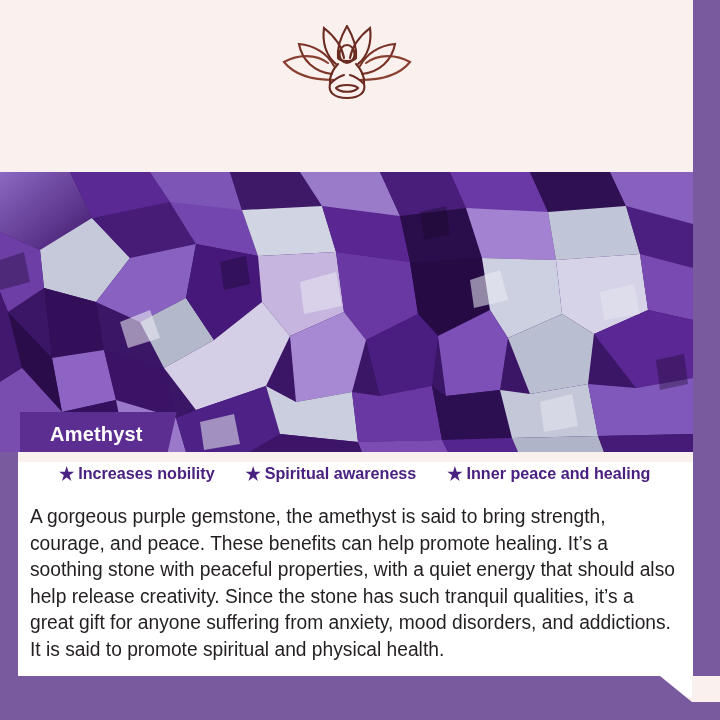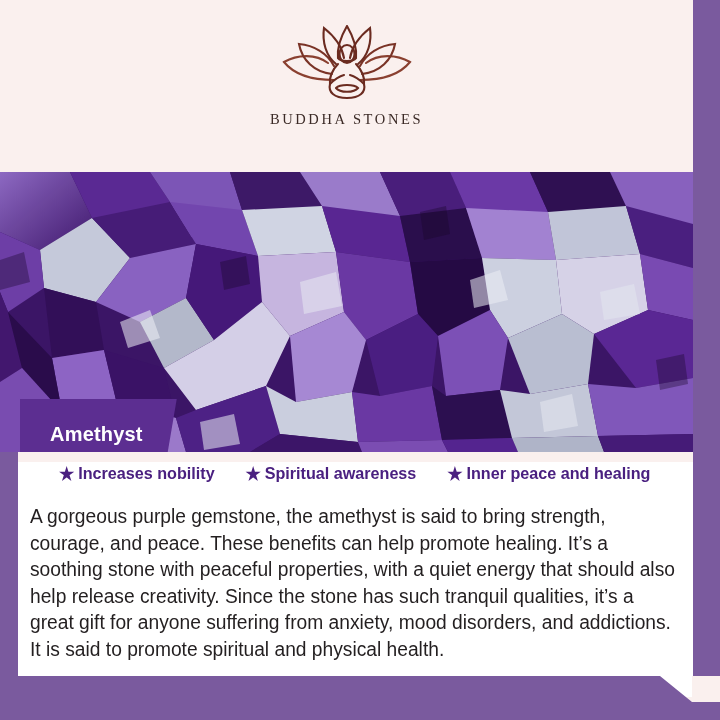--- a/index.html
+++ b/index.html
@@ -71,21 +71,21 @@
   .photo{
     position:absolute;left:0;top:172px;width:693px;height:280px;
     overflow:hidden;
     background:#2a0f4a;
   }
   .photo svg{display:block;width:693px;height:280px;}
 
   .stone-label{
     position:absolute;left:20px;bottom:0;height:36px;
     background:#5c2e91;
-    padding:17px 34px 0 30px;
+    padding:4px 34px 0 30px;
     display:flex;align-items:center;
     clip-path:polygon(0 0,100% 0,calc(100% - 9px) 100%,0 100%);
   }
   .stone-label span{
     font-family:"Liberation Sans Narrow","Liberation Sans",sans-serif;
     font-weight:bold;font-size:20px;color:#ffffff;letter-spacing:0.2px;
   }
 
   
   .body-area{
@@ -149,21 +149,20 @@
               <ellipse cx="75" cy="36" rx="7.5" ry="9" stroke="#6b2b20"></ellipse>
 
               <path d="M66 46 C60 52 57 60 58 66 C62 62 68 58 72 57" stroke="#6b2b20"></path>
               <path d="M84 46 C90 52 93 60 92 66 C88 62 82 58 78 57" stroke="#6b2b20"></path>
 
               <path d="M58 66 C56 74 62 80 75 80 C88 80 94 74 92 66" stroke="#6b2b20"></path>
               <path d="M64 70 C68 66 82 66 86 70 C82 75 68 75 64 70" stroke="#6b2b20"></path>
             </g>
           </svg>
         </div>
-        <div class="brand">BUDDHA STONES</div>
       </div>
 
     </div>
 
     <div class="photo">
       <svg viewBox="0 0 693 280" preserveAspectRatio="none" xmlns="http://www.w3.org/2000/svg">
         <defs>
           <linearGradient id="gA" x1="0" y1="0" x2="1" y2="1">
             <stop offset="0" stop-color="#8f6bc4"></stop>
               <stop offset="1" stop-color="#41196e"></stop>

